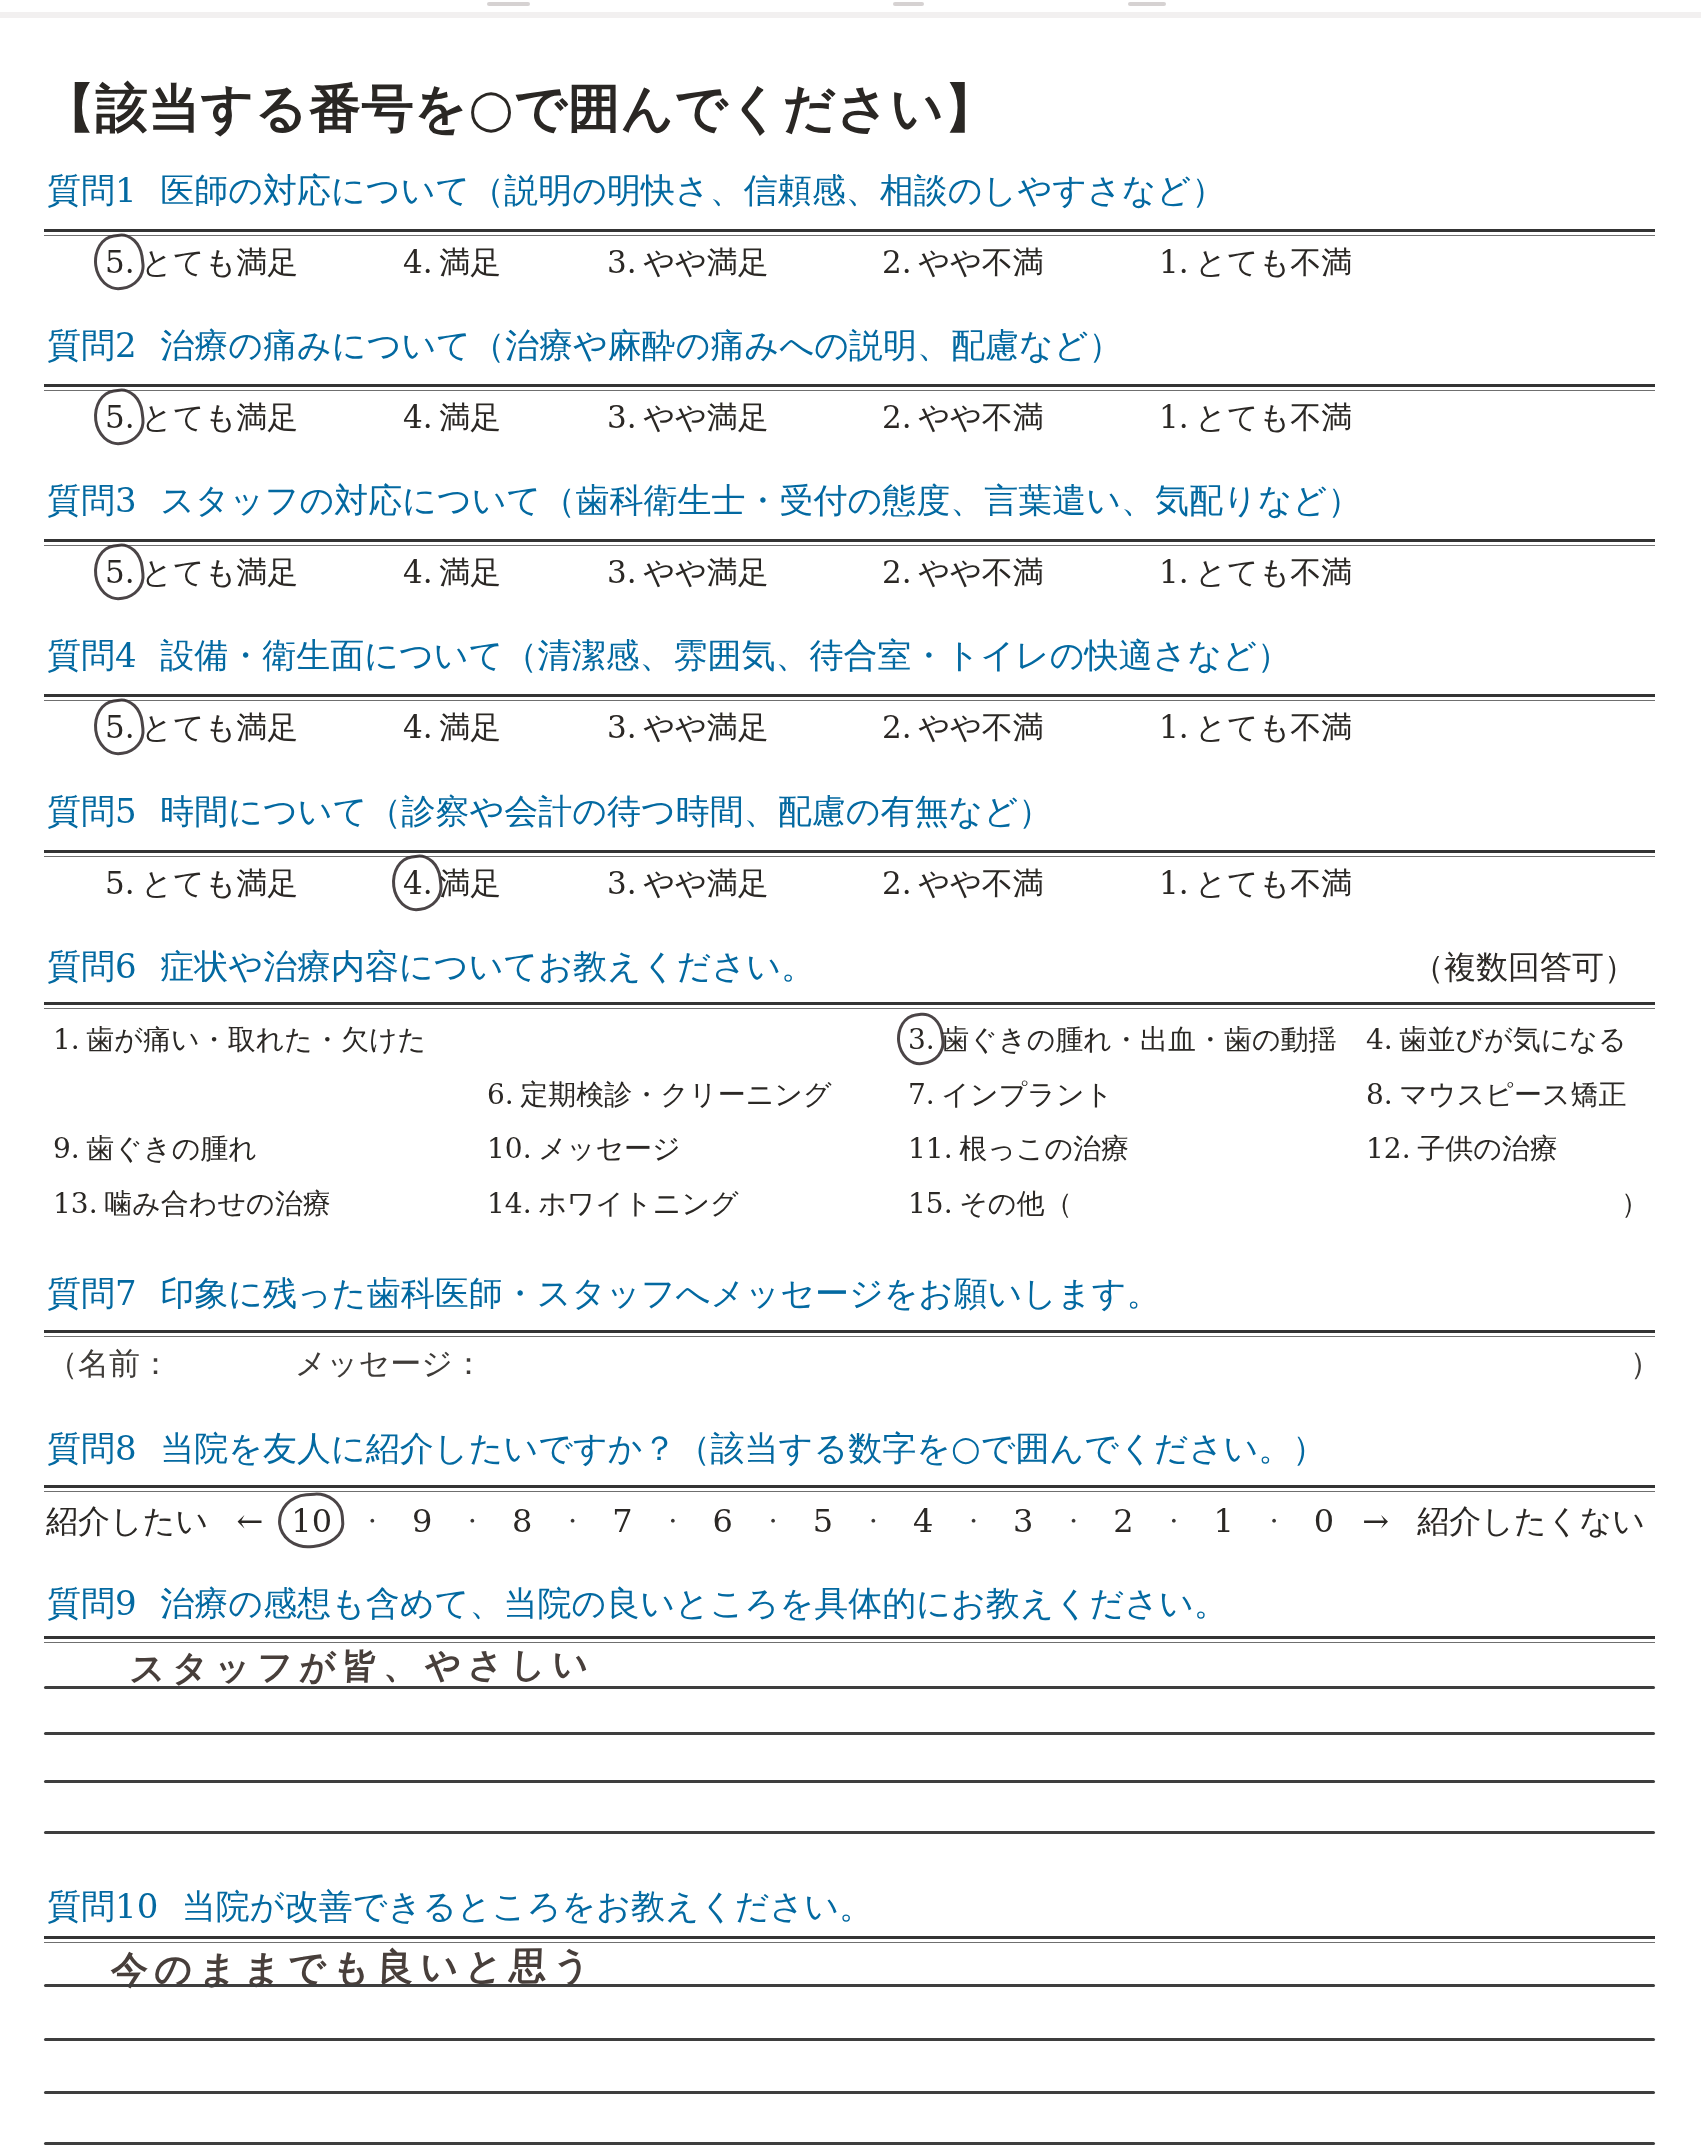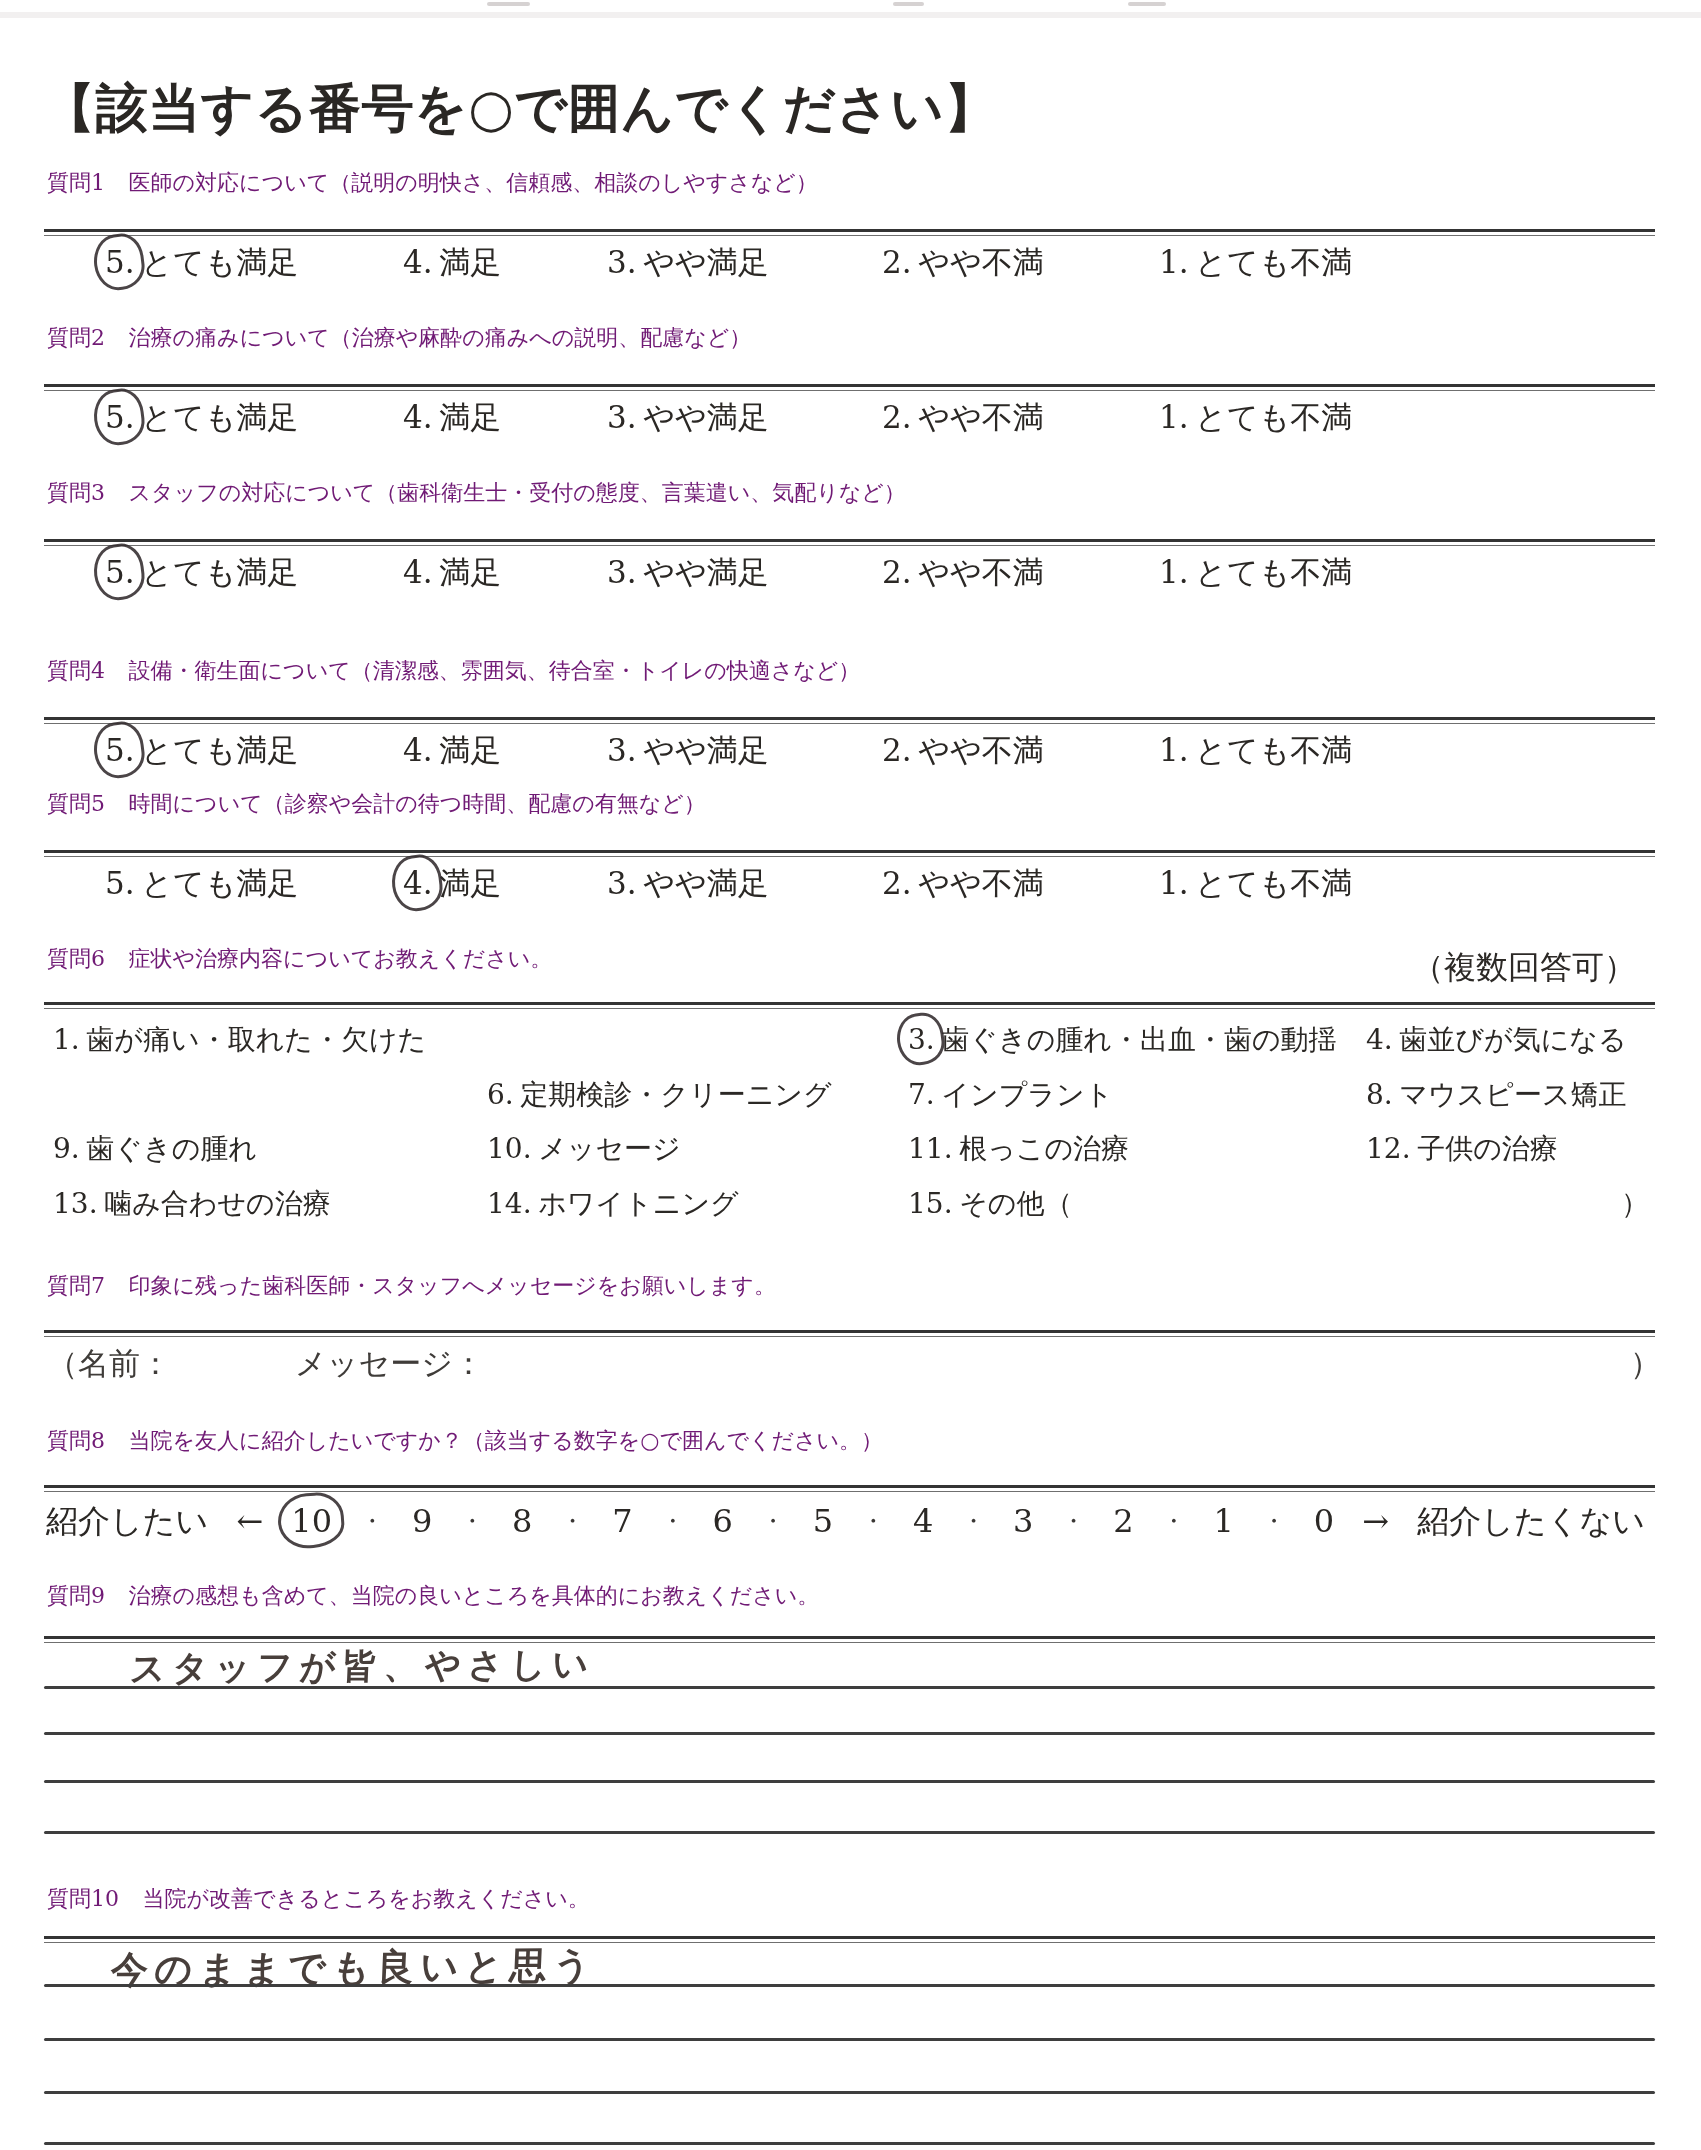--- a/index.html
+++ b/index.html
@@ -4,21 +4,21 @@
 <style>
   *{margin:0;padding:0;box-sizing:border-box;}
   html,body{background:#e8e8e8;}
   .page{position:relative;width:1701px;height:2151px;background:#ffffff;overflow:hidden;
         color:#2b2825;font-family:"DejaVu Serif","Liberation Serif",serif;}
   .scan-band{position:absolute;left:0;top:11.8px;width:100%;height:6.6px;background:#f2f0f0;}
   .scan-dash{position:absolute;top:2.2px;height:3.7px;background:#d6d2d2;border-radius:2.2px;}
   .title{position:absolute;left:43px;top:74px;font-size:52px;font-weight:600;
          letter-spacing:0.7px;color:#2a2724;white-space:nowrap;}
   .sec{position:absolute;left:0;width:100%;height:7.4px;}
-  .qhead{position:absolute;left:47px;top:0;font-size:22px;white-space:nowrap;color:#701a75;}
+  .qhead{position:absolute;left:47px;top:0;font-size:34px;white-space:nowrap;color:#0369a1;}
   .qlabel{margin-right:23.6px;}
   .qnote{position:absolute;right:65px;top:1.5px;font-size:32px;color:#2c2926;}
   .rule{position:absolute;left:44px;width:1611px;height:6.6px;
         border-top:3px solid #343434;border-bottom:1.5px solid #6f6f6f;}
   .opt-row{position:absolute;left:0;width:100%;height:55px;font-size:31px;line-height:41px;margin-left:40px;}
   .opt{position:absolute;top:0;white-space:nowrap;}
   .opt1{left:65px}.opt2{left:363px}.opt3{left:567px}.opt4{left:842px}.opt5{left:1119px}
   .num{font-style:normal;margin-right:6.6px;display:inline-block;}
   .lab{font-weight:normal;}
   .circled{position:relative;}
@@ -91,21 +91,21 @@
     <div class="rule" style="top:61px"></div>
     <div class="opt-row" style="top:74px">
         <span class="opt opt1"><span class="num circled">5.</span><span class="lab">とても満足</span></span>
         <span class="opt opt2"><span class="num">4.</span><span class="lab">満足</span></span>
         <span class="opt opt3"><span class="num">3.</span><span class="lab">やや満足</span></span>
         <span class="opt opt4"><span class="num">2.</span><span class="lab">やや不満</span></span>
         <span class="opt opt5"><span class="num">1.</span><span class="lab">とても不満</span></span>
       </div>
   </section>
 
-  <section class="sec" style="top:656px">
+  <section class="sec" style="top:633px">
     <div class="qhead">
       <span class="qlabel">質問4</span><span>設備・衛生面について（清潔感、雰囲気、待合室・トイレの快適さなど）</span>
     </div>
     <div class="rule" style="top:61px"></div>
     <div class="opt-row" style="top:74px">
         <span class="opt opt1"><span class="num circled">5.</span><span class="lab">とても満足</span></span>
         <span class="opt opt2"><span class="num">4.</span><span class="lab">満足</span></span>
         <span class="opt opt3"><span class="num">3.</span><span class="lab">やや満足</span></span>
         <span class="opt opt4"><span class="num">2.</span><span class="lab">やや不満</span></span>
         <span class="opt opt5"><span class="num">1.</span><span class="lab">とても不満</span></span>

